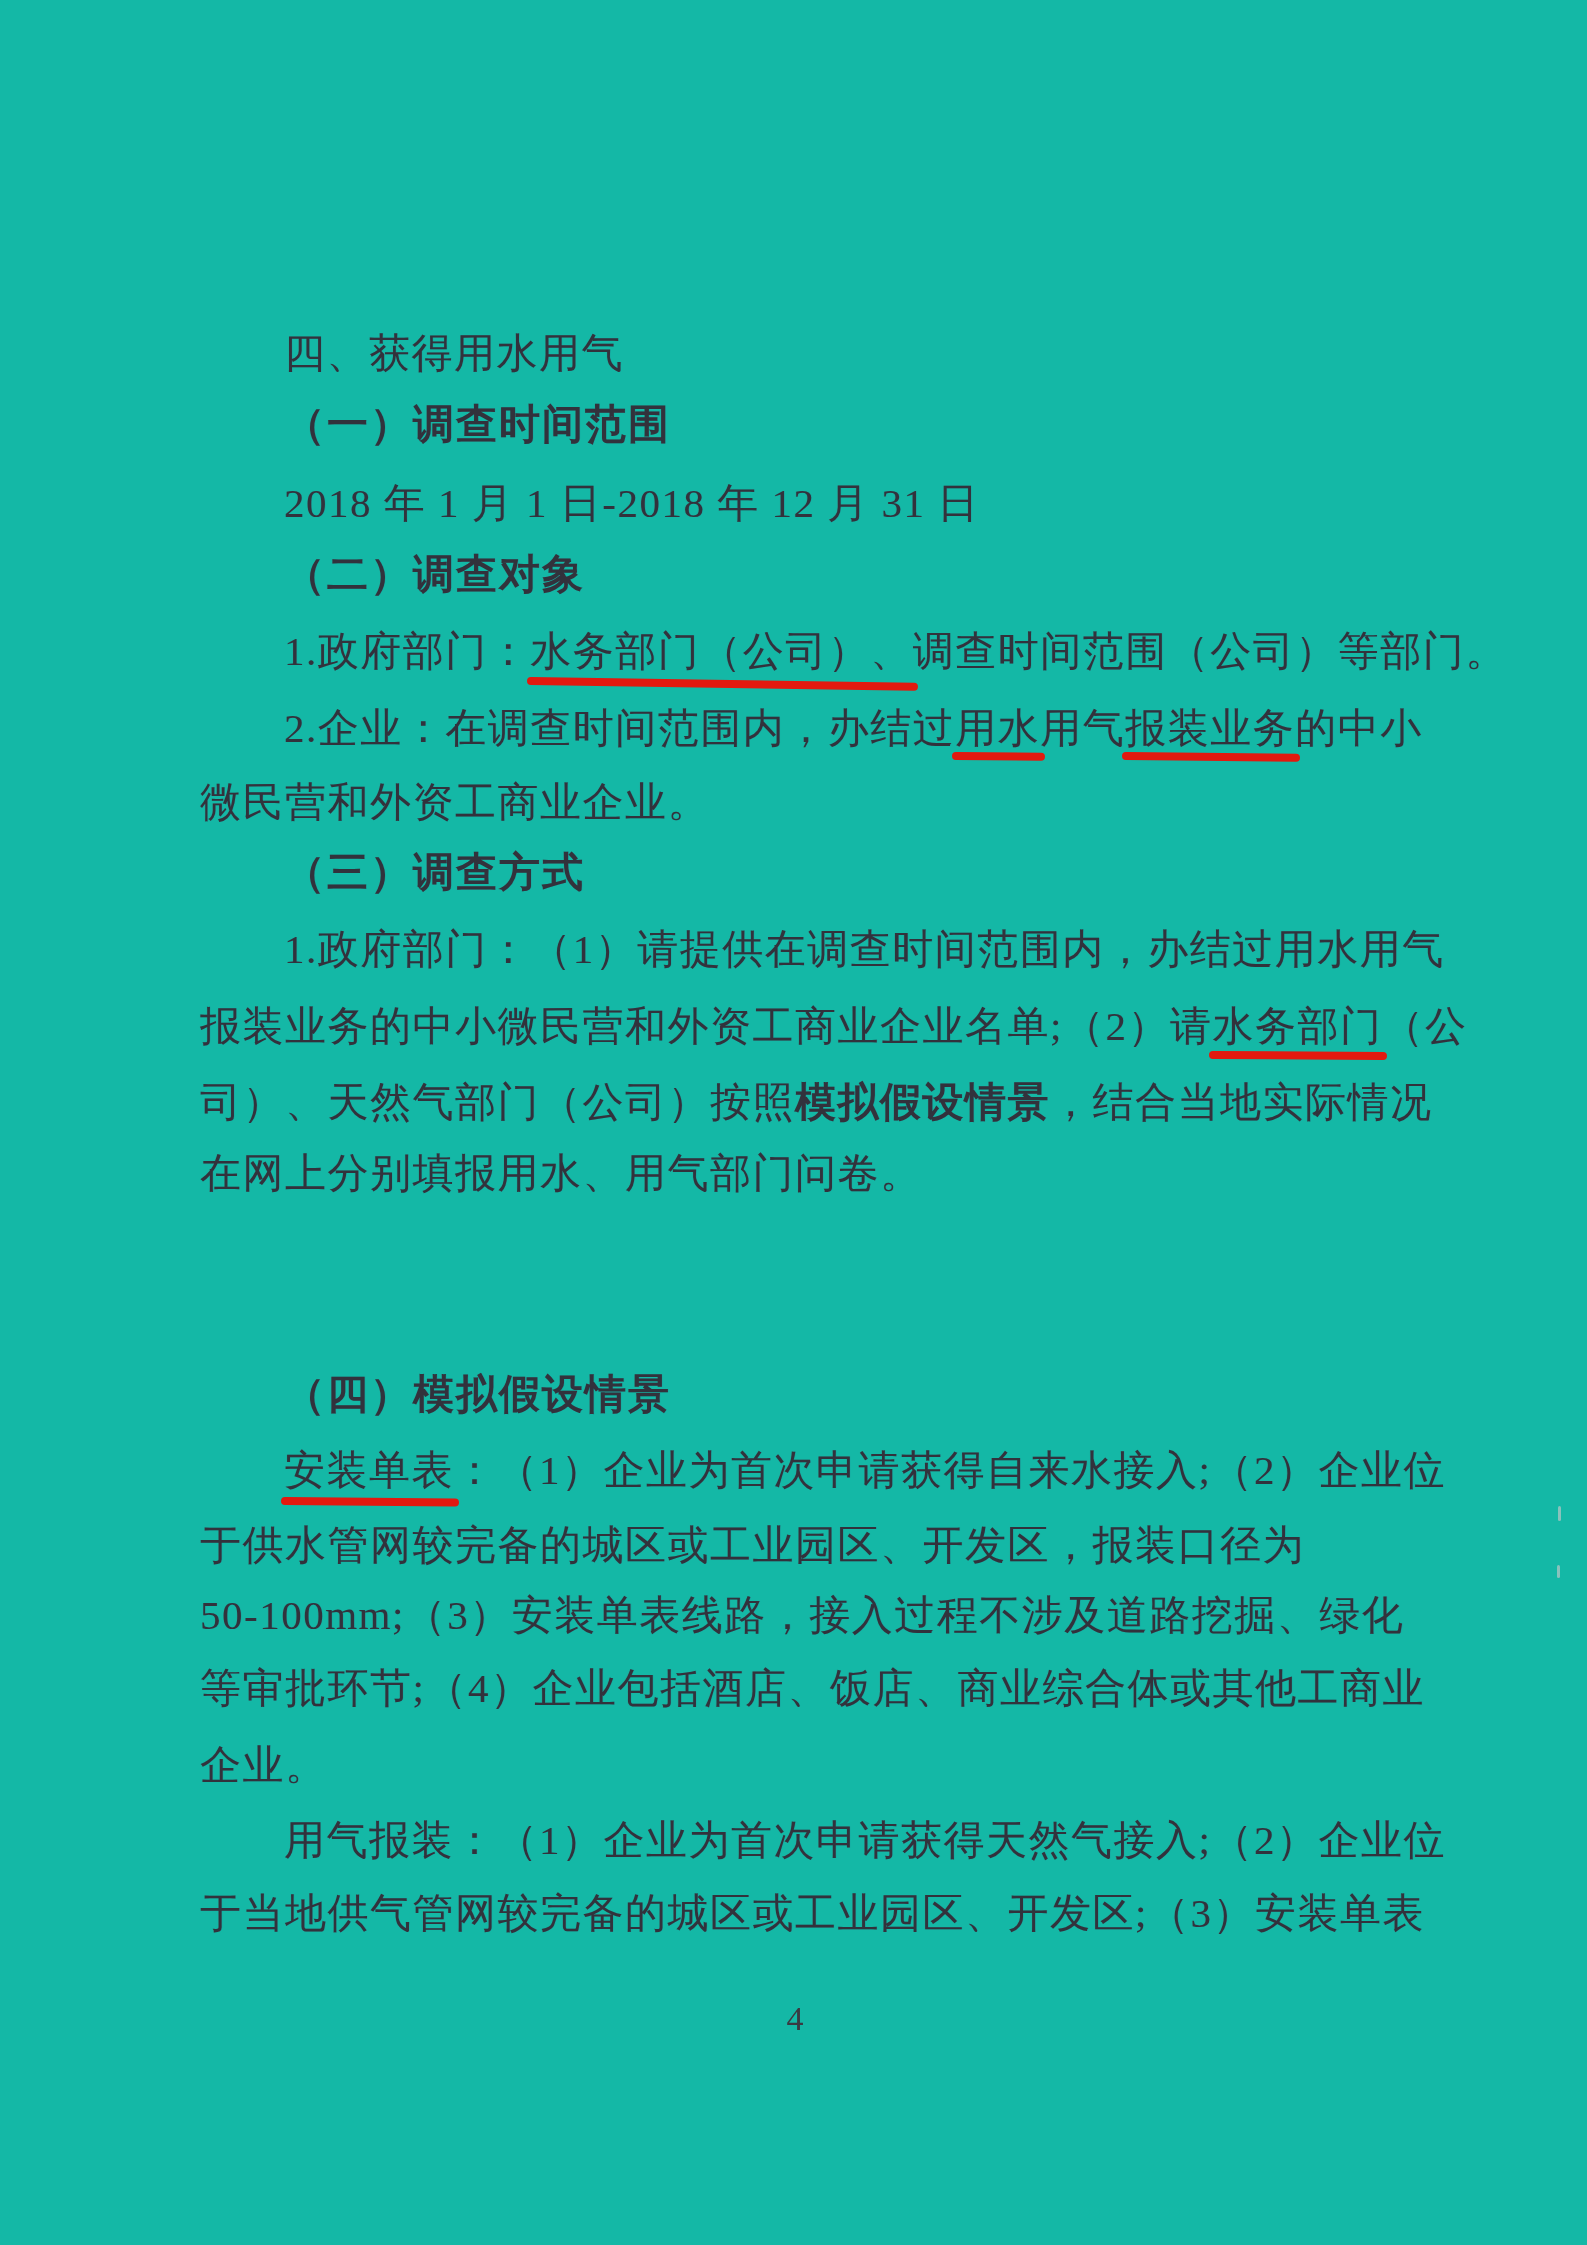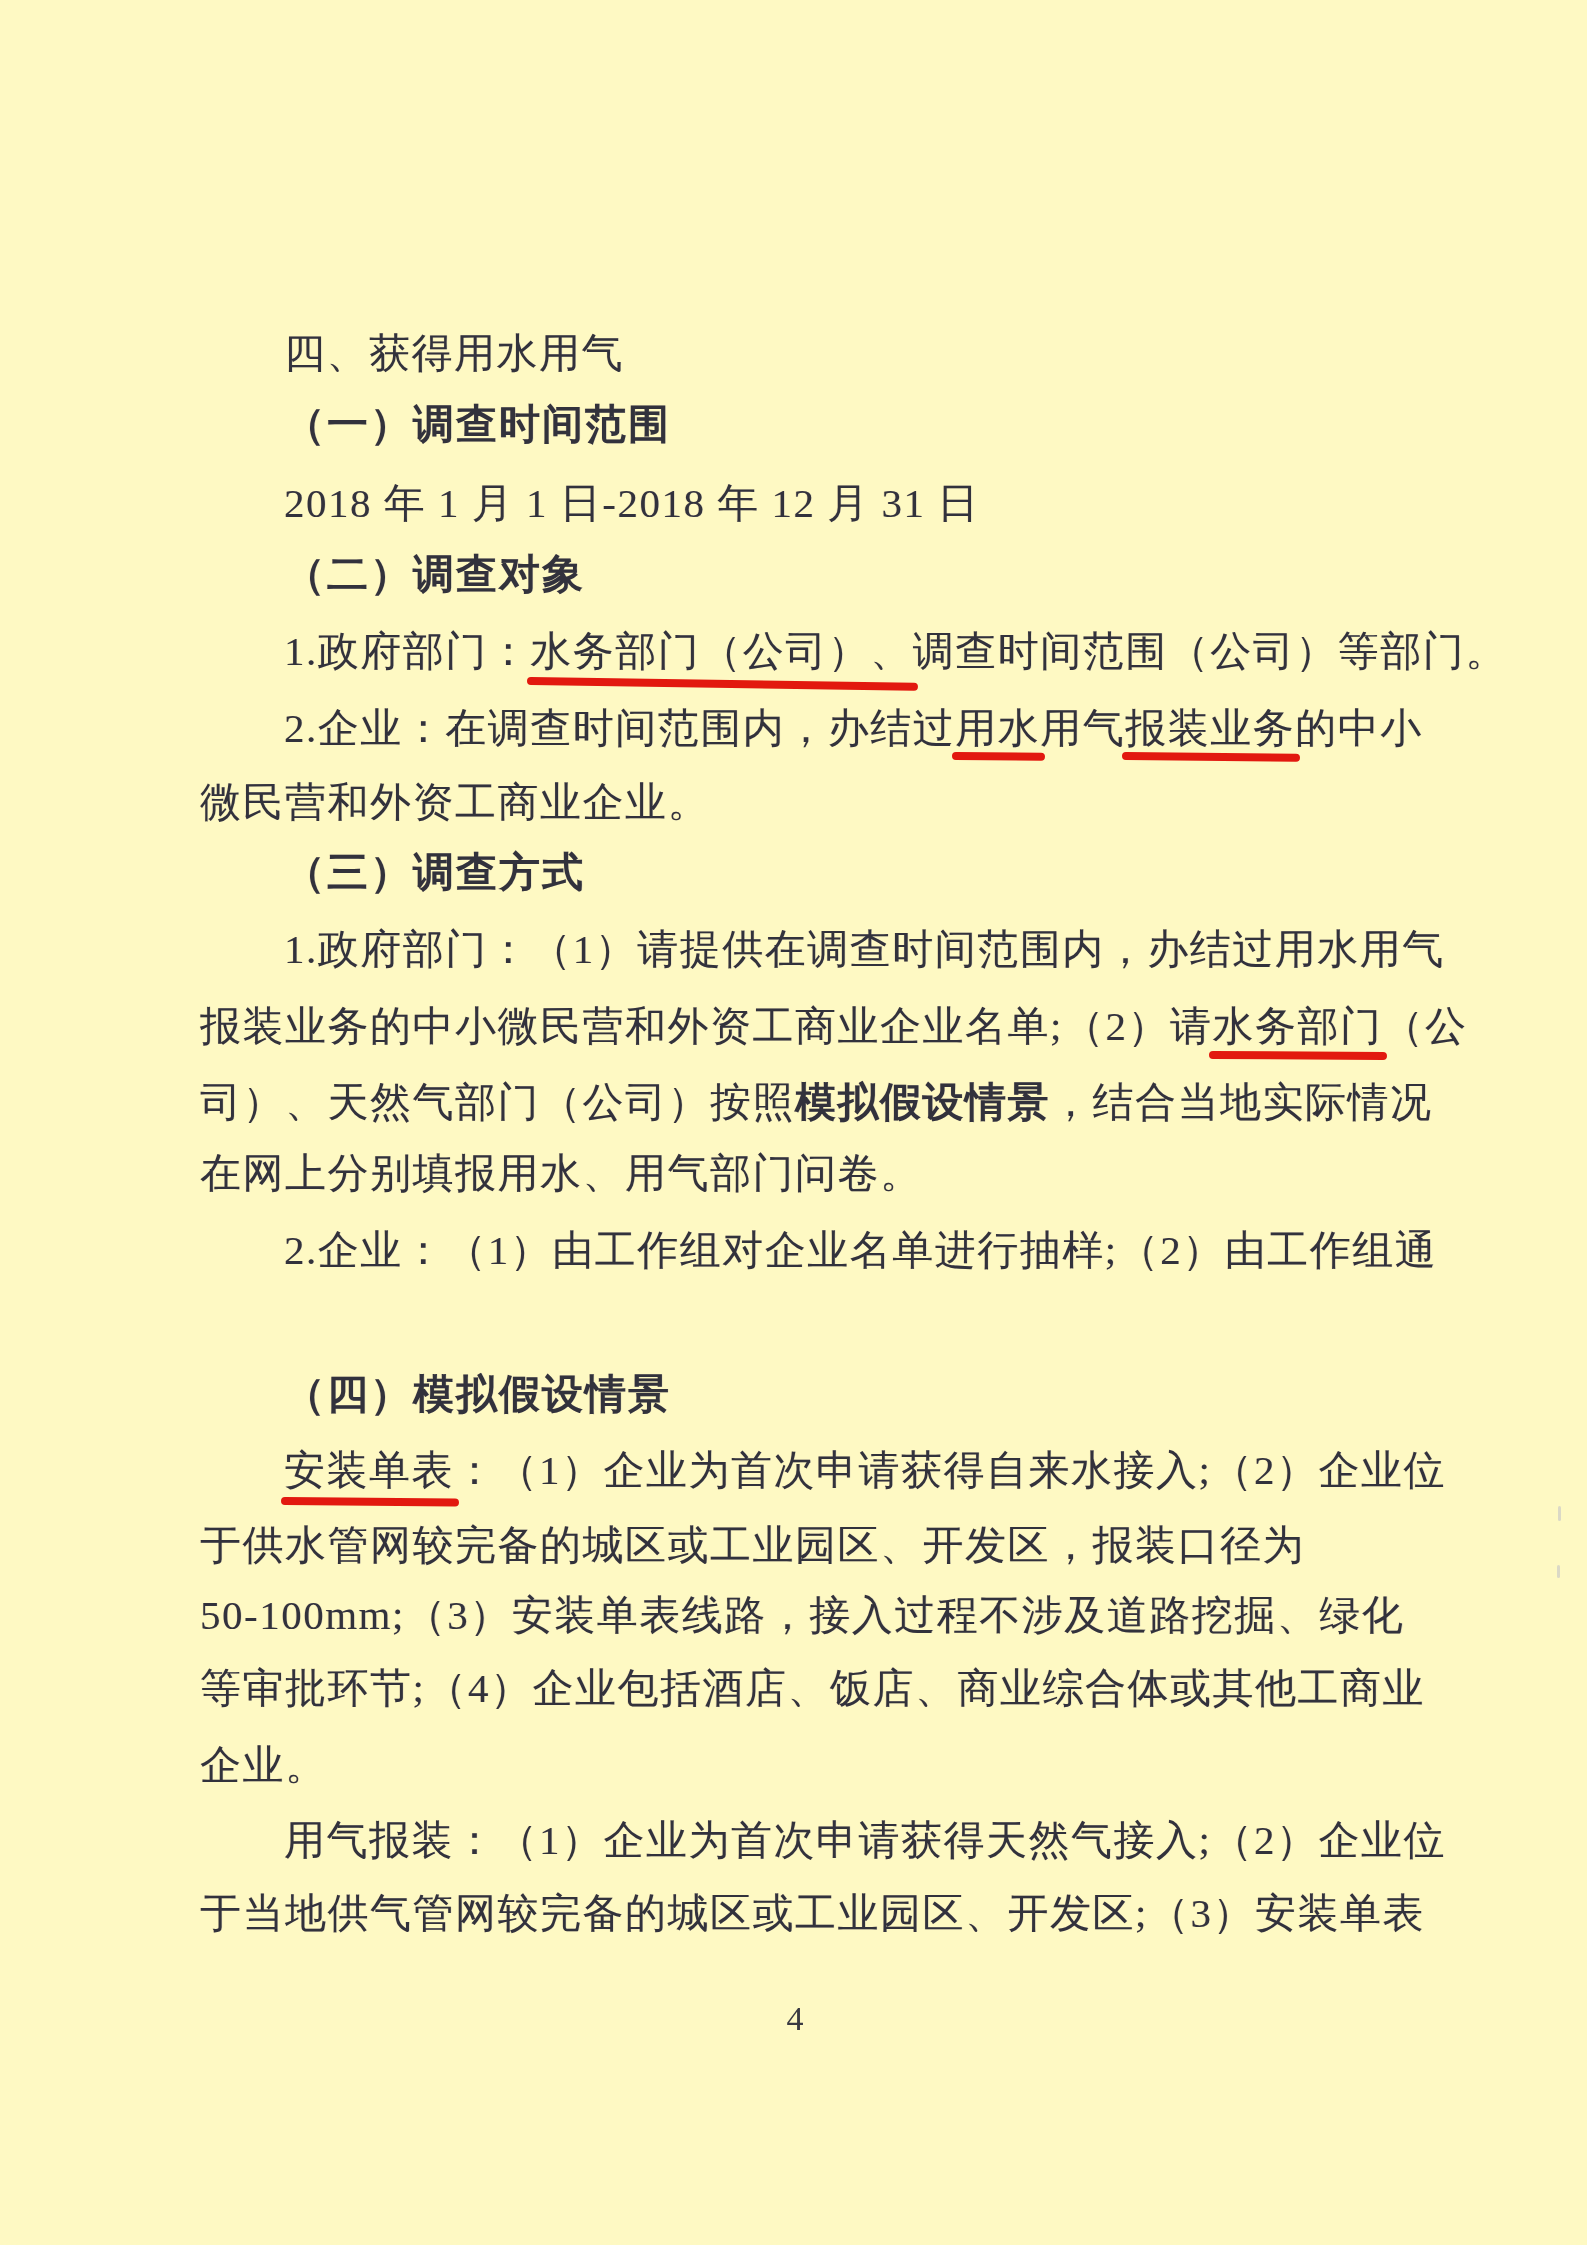--- a/index.html
+++ b/index.html
@@ -1,21 +1,21 @@
 <!DOCTYPE html>
 <html><head>
 <meta charset="utf-8">
 <style>
   :root { --red:#e2190f; --ink:#32323c; }
   * { margin:0; padding:0; box-sizing:border-box; }
   html,body { background:#e9e9e9; }
   .page {
     position:relative;
     width:1587px; height:2245px;
-    background:#fef9c3;
+    background:#14b8a6;
     overflow:hidden;
     font-family:"Liberation Serif","DejaVu Serif",serif;
     color:var(--ink);
   }
   .ln {
     position:absolute;
     font-size:41px;
     line-height:52px;
     letter-spacing:1.5px;
     white-space:nowrap;
@@ -95,23 +95,20 @@
   </div>
 
   <div class="ln fl" style="top:1147px">
     <span>在网上分别填报用水、用气部门问卷。</span>
   </div>
 
   <div class="ln fl" style="top:1076px">
     <span>司）、天然气部门（公司）按照</span><span class="b">模拟假设情景</span><span>，结合当地实际情况</span>
   </div>
 
-  <div class="ln ind" style="top:1224px">
-    <span>2.企业：（1）由工作组对企业名单进行抽样;（2）由工作组通</span>
-  </div>
 
 
   <div class="ln ind hd" style="top:1368px">
     <span>（四）模拟假设情景</span>
   </div>
 
   <div class="ln ind" style="top:1444px">
     <span class="rl r5">安装单表</span><span>：（1）企业为首次申请获得自来水接入;（2）企业位</span>
   </div>
 

